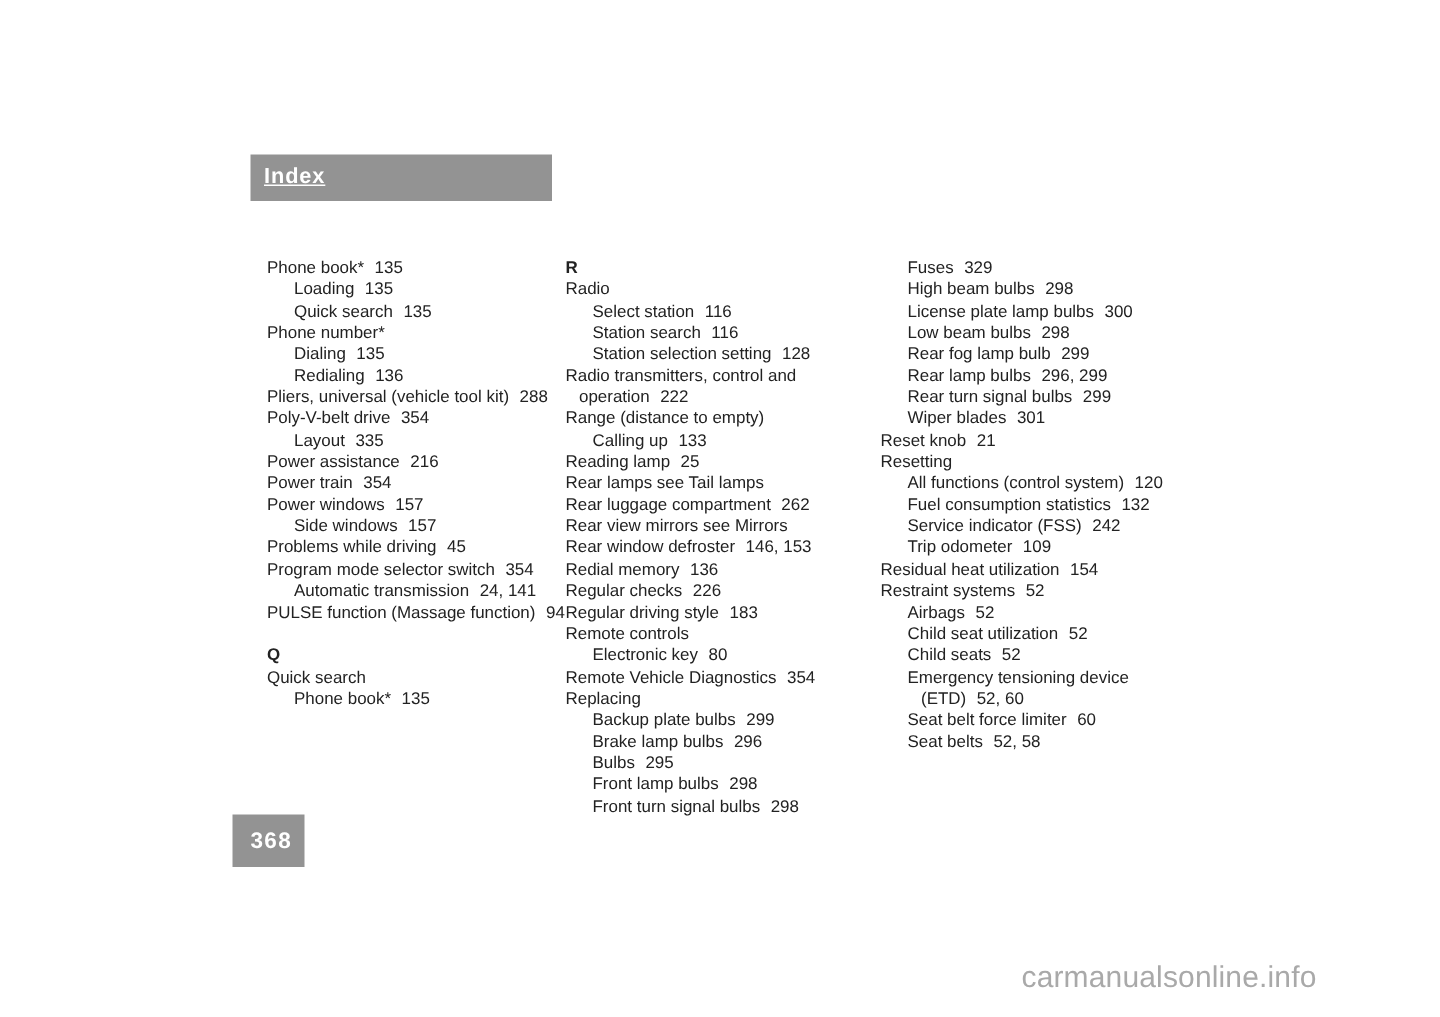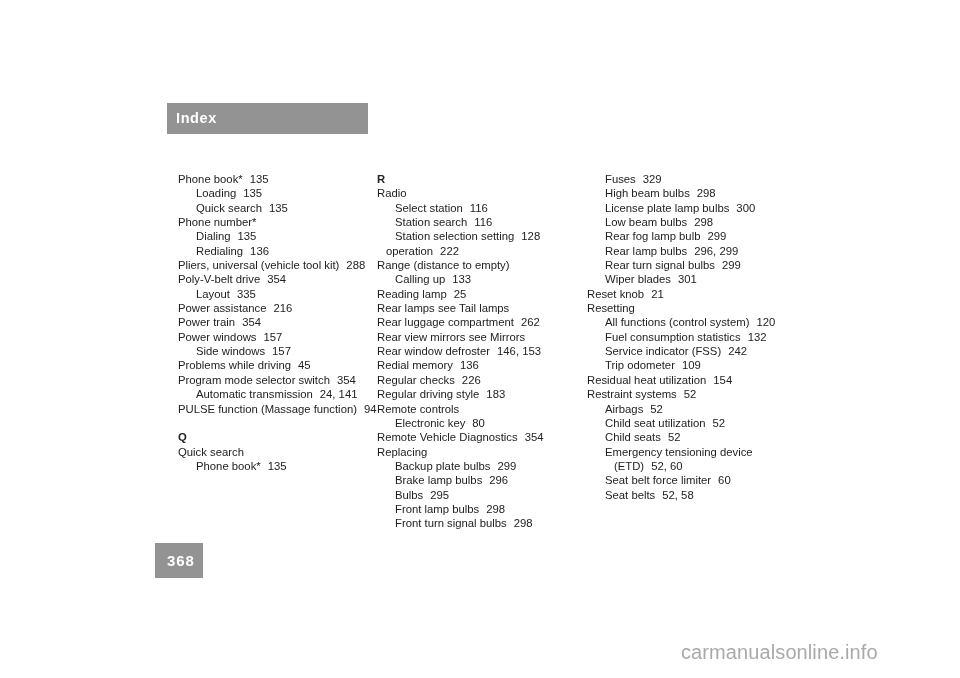--- a/index.html
+++ b/index.html
@@ -28,20 +28,21 @@
   }
   #page-header-title {
     position: absolute;
     left: 176px;
     top: 110px;
     font-size: 14.5px;
     font-weight: bold;
     letter-spacing: 0.6px;
     color: #ffffff;
     line-height: 17px;
+    text-decoration: underline;
   }
 
   
   #page-number-block {
     position: absolute;
     left: 155px;
     top: 543px;
     width: 48px;
     height: 35px;
     background: #939393;
@@ -138,20 +139,21 @@
       <div class="index-entry level-1 letter-heading"><span class="entry-term">Q</span></div>
       <div class="index-entry level-1"><span class="entry-term">Quick search</span></div>
       <div class="index-entry level-2"><span class="entry-term">Phone book*</span><span class="entry-pages">135</span></div>
     </div>
   <div class="index-column" id="index-column-2">
       <div class="index-entry level-1 letter-heading"><span class="entry-term">R</span></div>
       <div class="index-entry level-1"><span class="entry-term">Radio</span></div>
       <div class="index-entry level-2"><span class="entry-term">Select station</span><span class="entry-pages">116</span></div>
       <div class="index-entry level-2"><span class="entry-term">Station search</span><span class="entry-pages">116</span></div>
       <div class="index-entry level-2"><span class="entry-term">Station selection setting</span><span class="entry-pages">128</span></div>
+      <div class="index-entry level-1"><span class="entry-term">Radio transmitters, control and</span></div>
       <div class="index-entry cont-1"><span class="entry-term">operation</span><span class="entry-pages">222</span></div>
       <div class="index-entry level-1"><span class="entry-term">Range (distance to empty)</span></div>
       <div class="index-entry level-2"><span class="entry-term">Calling up</span><span class="entry-pages">133</span></div>
       <div class="index-entry level-1"><span class="entry-term">Reading lamp</span><span class="entry-pages">25</span></div>
       <div class="index-entry level-1"><span class="entry-term">Rear lamps see Tail lamps</span></div>
       <div class="index-entry level-1"><span class="entry-term">Rear luggage compartment</span><span class="entry-pages">262</span></div>
       <div class="index-entry level-1"><span class="entry-term">Rear view mirrors see Mirrors</span></div>
       <div class="index-entry level-1"><span class="entry-term">Rear window defroster</span><span class="entry-pages">146, 153</span></div>
       <div class="index-entry level-1"><span class="entry-term">Redial memory</span><span class="entry-pages">136</span></div>
       <div class="index-entry level-1"><span class="entry-term">Regular checks</span><span class="entry-pages">226</span></div>

